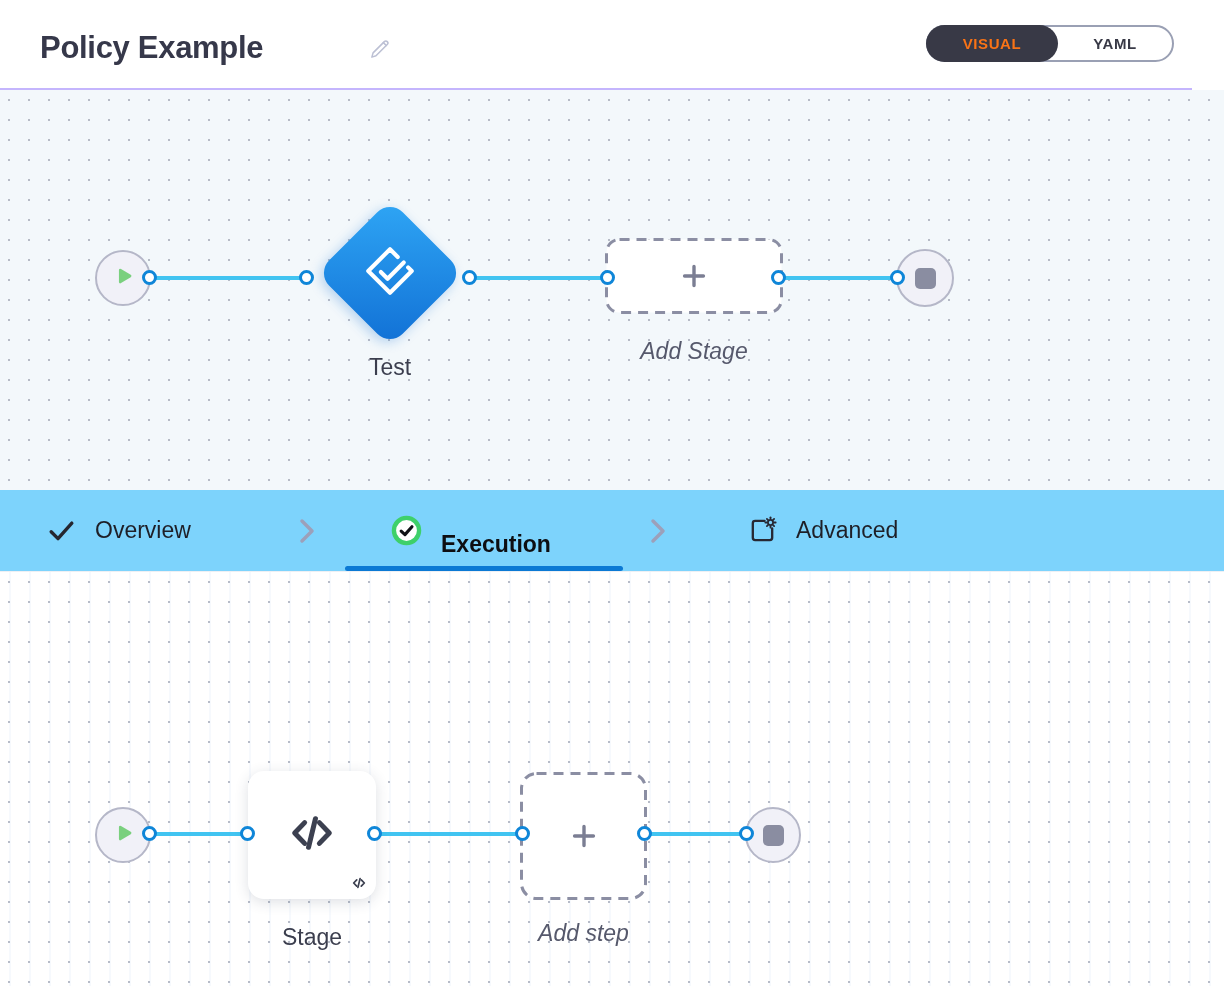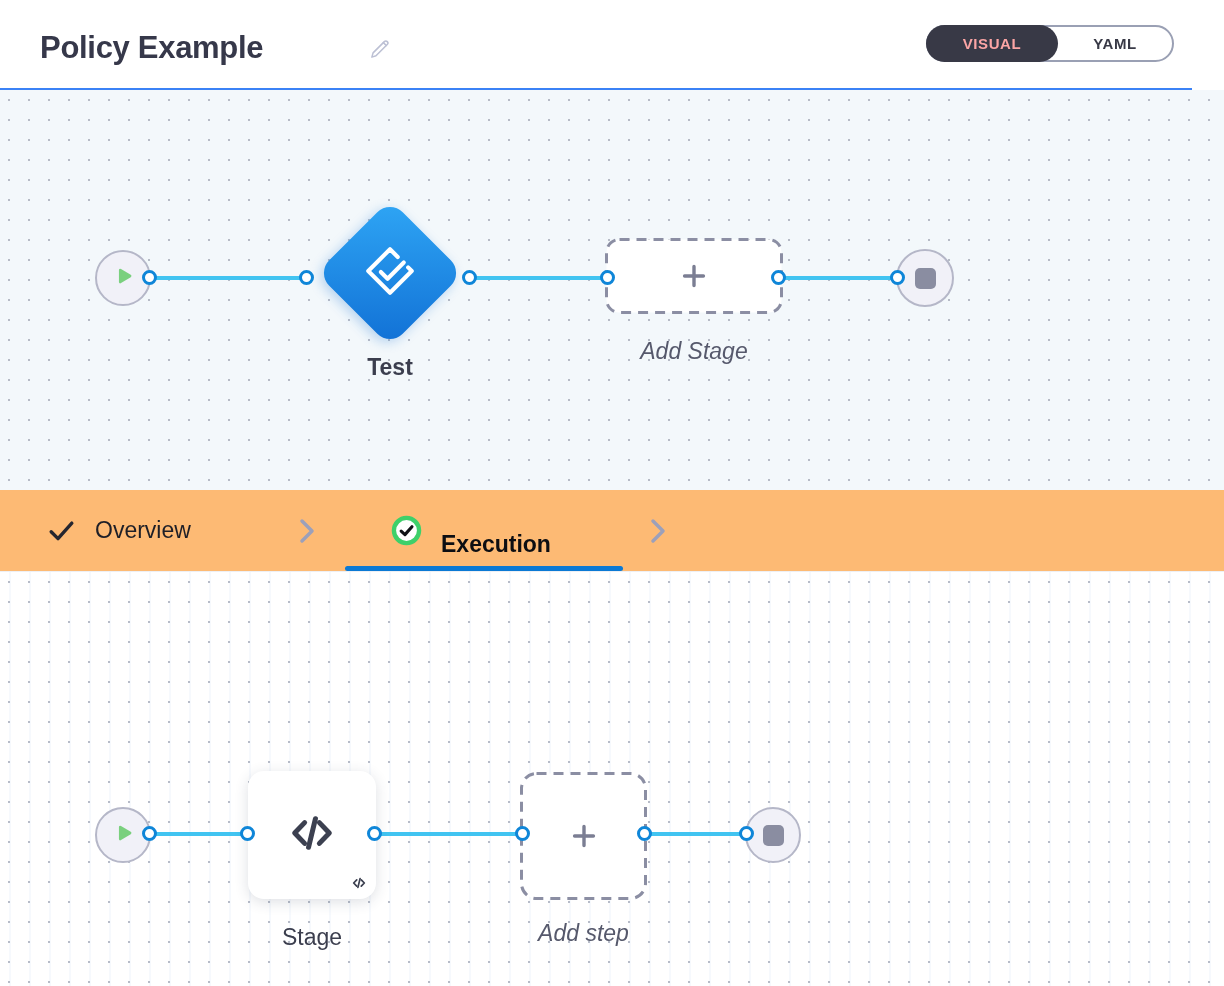--- a/index.html
+++ b/index.html
@@ -1,27 +1,27 @@
 <!DOCTYPE html>
 <html><head>
 <meta charset="utf-8">
 <style>
   * { margin:0; padding:0; box-sizing:border-box; }
   html,body { background:#ffffff; }
   body { font-family:"Liberation Sans", sans-serif; }
   .app { position:relative; width:1224px; height:986px; overflow:hidden; background:#fff; }
 
   
-  .app-header { position:absolute; left:0; top:0; width:1192px; height:90px; background:#fff; border-bottom:2px solid #3b82f6; z-index:10; }
+  .app-header { position:absolute; left:0; top:0; width:1192px; height:90px; background:#fff; border-bottom:2px solid #c4b5fd; z-index:10; }
   .page-title { position:absolute; left:40px; top:30px; font-size:31px; font-weight:700; color:#36384a; letter-spacing:-0.3px; }
   .edit-btn { position:absolute; left:366px; top:36px; width:28px; height:28px; border:none; background:transparent; cursor:pointer; }
 
   .mode-toggle { position:absolute; right:18px; top:25px; width:248px; height:37px; border:2px solid #9aa0b4; border-radius:20px; background:#fff; }
   .mode-seg { position:absolute; display:flex; align-items:center; justify-content:center; font-size:15px; font-weight:700; letter-spacing:0.6px; cursor:pointer; }
-  .mode-seg.sel { left:-2px; top:-2px; width:132px; height:37px; background:#383946; color:#fca5a5; border-radius:20px; }
+  .mode-seg.sel { left:-2px; top:-2px; width:132px; height:37px; background:#383946; color:#f97316; border-radius:20px; }
   .mode-seg.unsel { right:0; top:0; width:114px; height:33px; color:#383946; background:transparent; border-radius:0 20px 20px 0; }
 
   
   .canvas { position:absolute; left:0; width:1224px; overflow:hidden; }
   .canvas-stage { top:90px; height:400px; background-color:#f3f8fb;
     background-image: radial-gradient(#b6bbc6 1.15px, transparent 1.25px);
     background-size:20px 20px; background-position:-1px 0; }
   .canvas-step { top:572px; height:414px; background-color:#ffffff;
     background-image:
       radial-gradient(#b7bcc8 1.15px, transparent 1.25px),
@@ -46,21 +46,21 @@
 
   .step-card { position:absolute; left:248px; top:199px; width:128px; height:128px; background:#fff; border-radius:16px;
     box-shadow:0 3px 14px rgba(50,60,90,0.16); z-index:2; display:flex; align-items:center; justify-content:center; cursor:pointer; }
   .step-card .corner-badge { position:absolute; right:9px; bottom:8px; display:flex; }
 
   .node-label { position:absolute; text-align:center; font-size:23px; z-index:2; }
   .lbl-dark { color:#3b3e4e; }
   .lbl-gray { color:#56596c;font-style:italic; }
 
   
-  .tab-bar { position:absolute; left:0; top:490px; width:1224px; height:82px; background:#fdba74; border-bottom:1px solid #eef0f4; z-index:9; }
+  .tab-bar { position:absolute; left:0; top:490px; width:1224px; height:82px; background:#7dd3fc; border-bottom:1px solid #eef0f4; z-index:9; }
   .tab-item { position:absolute; top:0; height:81px; display:flex; align-items:center; cursor:pointer; }
   .tab-item .t-icon { display:flex; margin-right:18px; }
   .tab-label { font-size:23px; color:#1e1f27; }
   .tab-label.active { font-weight:700; color:#0d0e12;margin-top:28px; }
   .tab-sep { position:absolute; top:0; height:81px; display:flex; align-items:center; }
   .tab-underline { position:absolute; left:345px; top:76px; width:278px; height:5px; background:#0b79d4; border-radius:3px; z-index:2; }
 </style>
 </head>
 <body>
 
@@ -99,21 +99,21 @@
     <div class="diamond">
       <div class="diamond-inner">
         <span>
           <svg width="58" height="58" viewBox="0 0 24 24" fill="none" stroke="#ffffff" stroke-width="1.7" stroke-linecap="round" stroke-linejoin="round">
             <path d="M15.2 6.2 L12 3 L3 12 L12 21 L21 12 L19.5 10.5"></path>
             <path d="M8.2 12.4 L11 15.2 L17.7 8.5"></path>
           </svg>
         </span>
       </div>
     </div>
-    <div class="node-label lbl-dark" style="left:338px; top:264px; width:104px;font-weight:bold;">Test</div>
+    <div class="node-label lbl-dark" style="left:338px; top:264px; width:104px;">Test</div>
 
     <div class="add-box" style="left:605px; top:148px; width:178px; height:76px;">
       <svg class="frame" width="178" height="76">
         <rect x="1.5" y="1.5" width="175" height="73" rx="13" fill="#ffffff" stroke="#8b8ea3" stroke-width="3" stroke-dasharray="10 7"></rect>
       </svg>
       <span class="plus">
         <svg width="34" height="34" viewBox="0 0 36 36" fill="none" stroke="#7b7e93" stroke-width="3.6" stroke-linecap="round">
           <path d="M18 8v20M8 18h20"></path>
         </svg>
       </span>
@@ -158,20 +158,39 @@
       </span>
       <span class="tab-label active">Execution</span>
     </div>
 
     <div class="tab-sep" style="left:646px;">
       <svg width="24" height="30" viewBox="0 0 18 24" fill="none" stroke="#9ca0ba" stroke-width="2.8" stroke-linecap="round" stroke-linejoin="round">
         <path d="M5 4 L13 12 L5 20"></path>
       </svg>
     </div>
 
+    <div class="tab-item" style="left:747px;">
+      <span class="t-icon">
+        <svg width="31" height="31" viewBox="0 0 24 24" fill="none" stroke="#272833" stroke-width="1.8" stroke-linecap="round" stroke-linejoin="round">
+          <path d="M13.6 4.5H6.3c-1 0-1.8.8-1.8 1.8v11.4c0 1 .8 1.8 1.8 1.8h11.4c1 0 1.8-.8 1.8-1.8v-7.3"></path>
+          <g stroke-width="1.4">
+            <circle cx="18.2" cy="5.8" r="2"></circle>
+            <line x1="21.1" y1="5.8" x2="22.2" y2="5.8"></line>
+            <line x1="20.25" y1="7.85" x2="21" y2="8.6"></line>
+            <line x1="18.2" y1="8.7" x2="18.2" y2="9.8"></line>
+            <line x1="16.15" y1="7.85" x2="15.4" y2="8.6"></line>
+            <line x1="15.3" y1="5.8" x2="14.2" y2="5.8"></line>
+            <line x1="16.15" y1="3.75" x2="15.4" y2="3"></line>
+            <line x1="18.2" y1="2.9" x2="18.2" y2="1.8"></line>
+            <line x1="20.25" y1="3.75" x2="21" y2="3"></line>
+          </g>
+        </svg>
+      </span>
+      <span class="tab-label">Advanced</span>
+    </div>
 
     <div class="tab-underline"></div>
   </div>
 
   <div class="canvas canvas-step">
 
     <div class="flow-line" style="left:150px; top:260px; width:98px;"></div>
     <div class="flow-line" style="left:375px; top:260px; width:148px;"></div>
     <div class="flow-line" style="left:645px; top:260px; width:102px;"></div>
 

